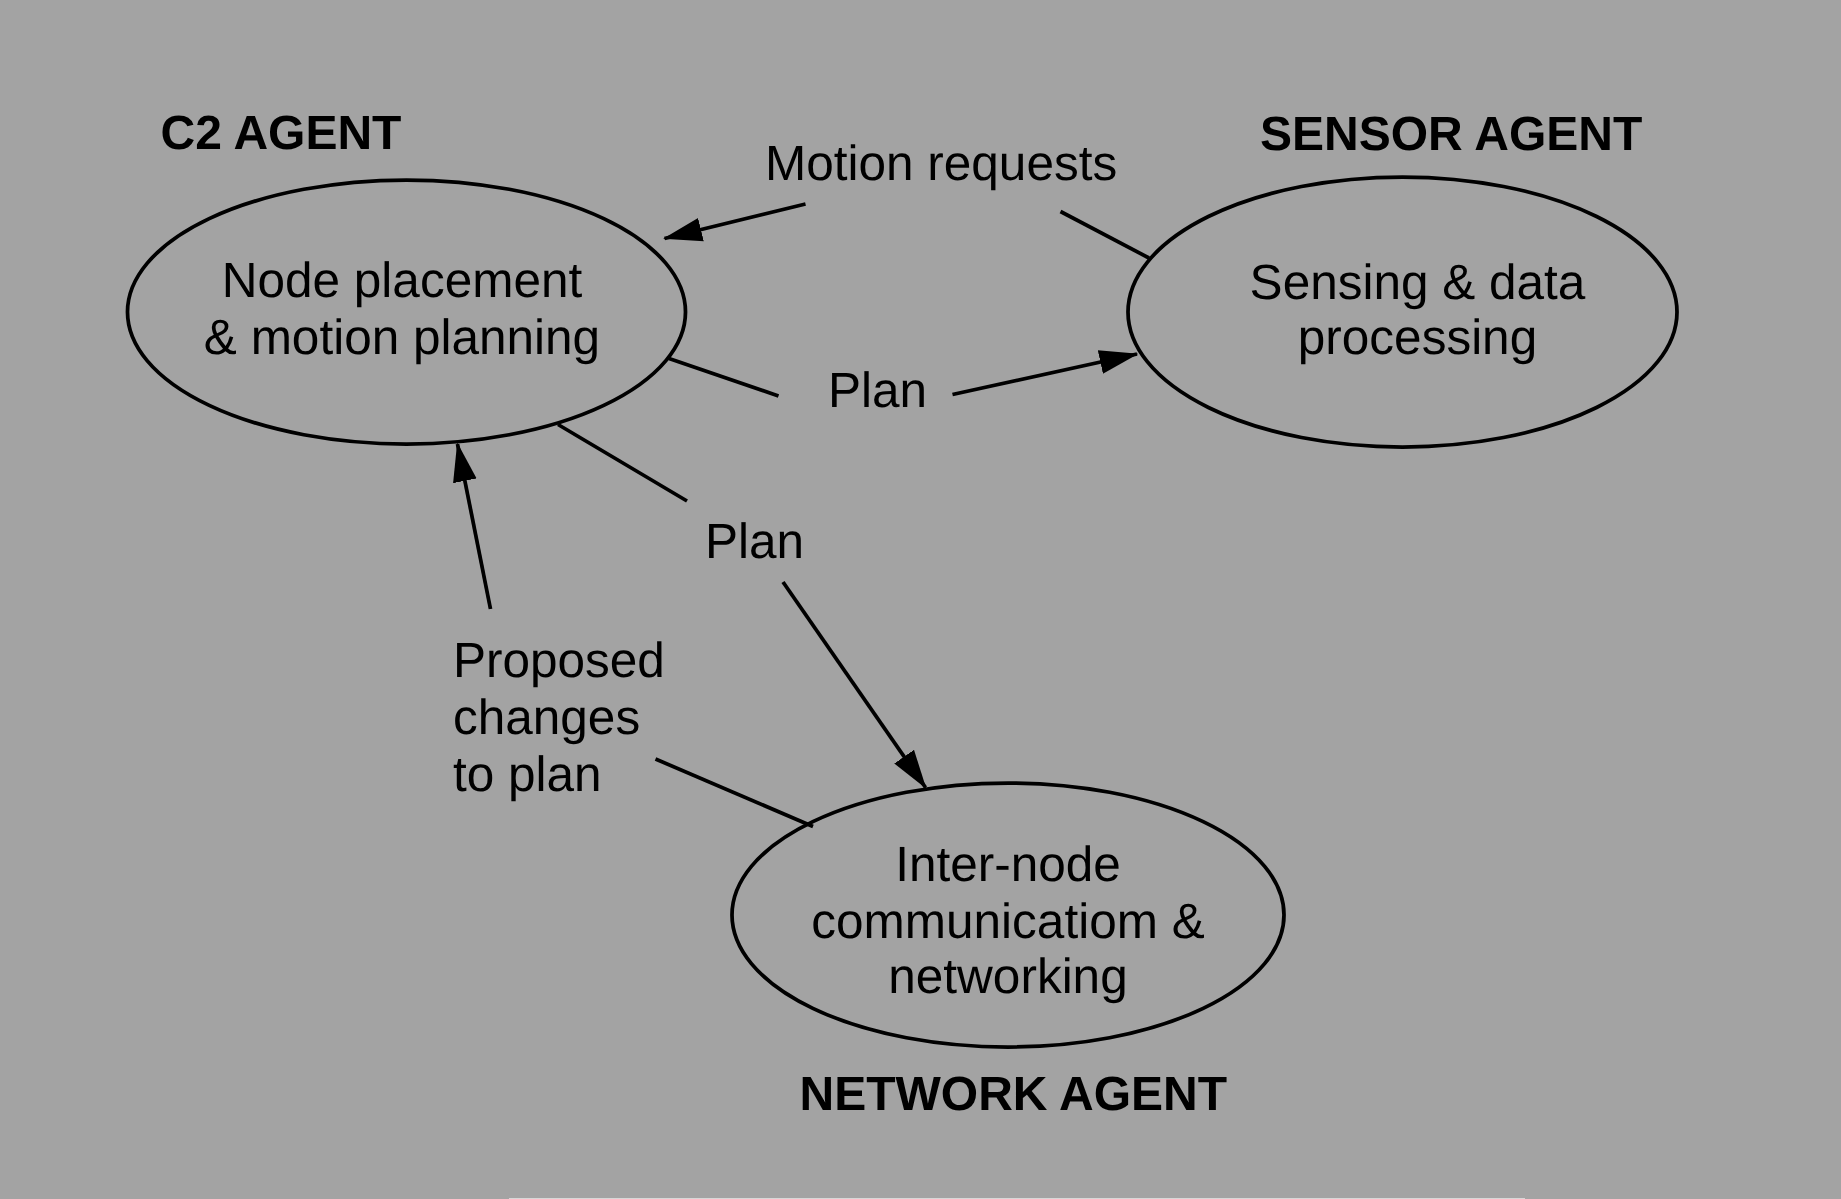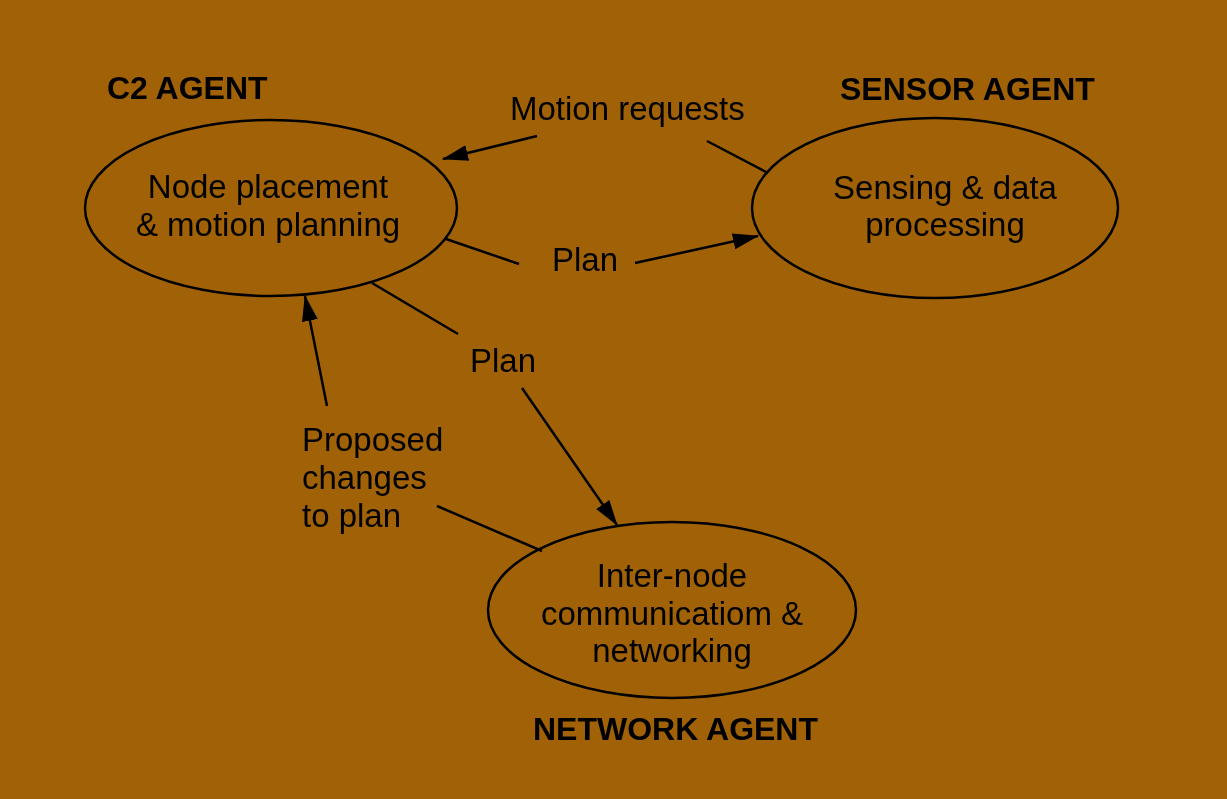--- a/index.html
+++ b/index.html
@@ -4,21 +4,21 @@
 <style>
   html, body {
     margin: 0;
     padding: 0;
     background: #ffffff;
   }
   #stage {
     position: relative;
     width: 1227px;
     height: 799px;
-    background: #a16207;
+    background: #a3a3a3;
     overflow: hidden;
     font-family: "Liberation Sans", sans-serif;
   }
   svg text {
     font-family: "Liberation Sans", sans-serif;
     fill: #000000;
   }
   .agent-title {
     font-size: 32px;
     font-weight: bold;

